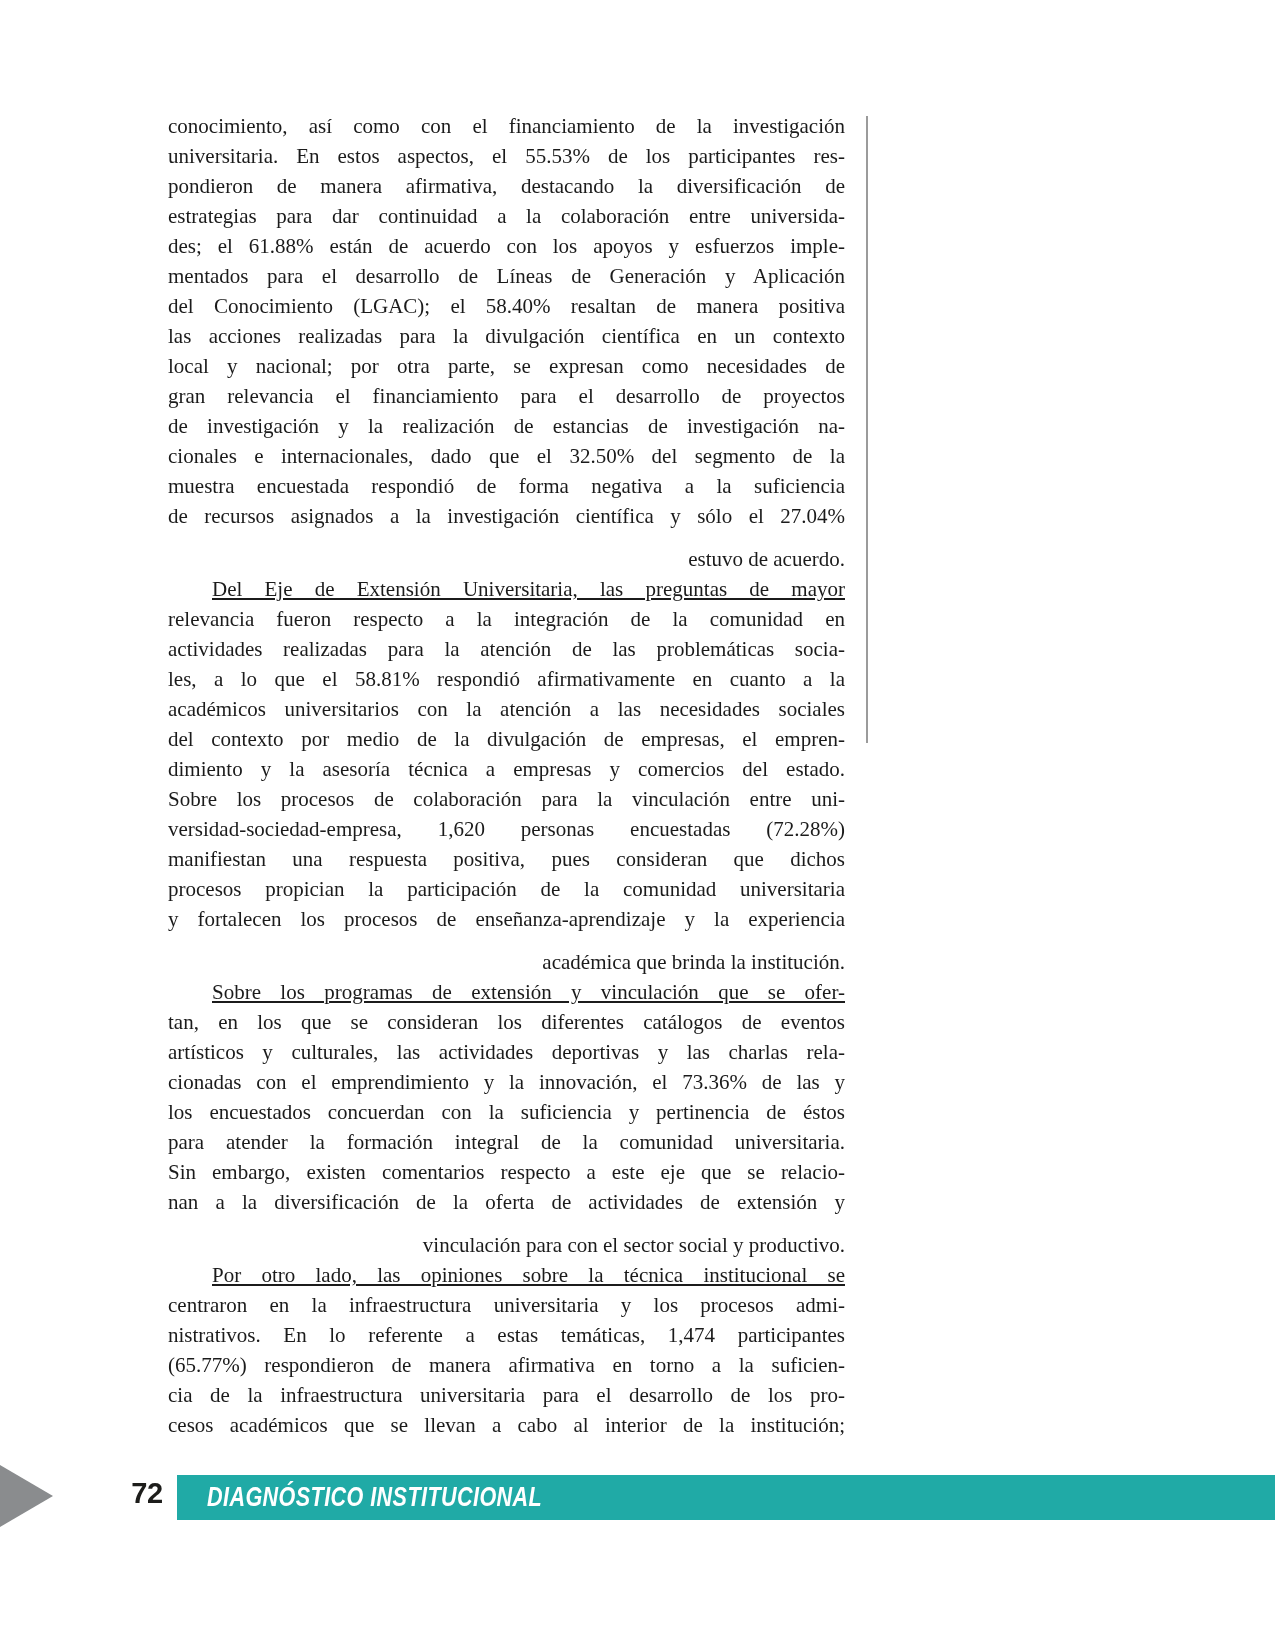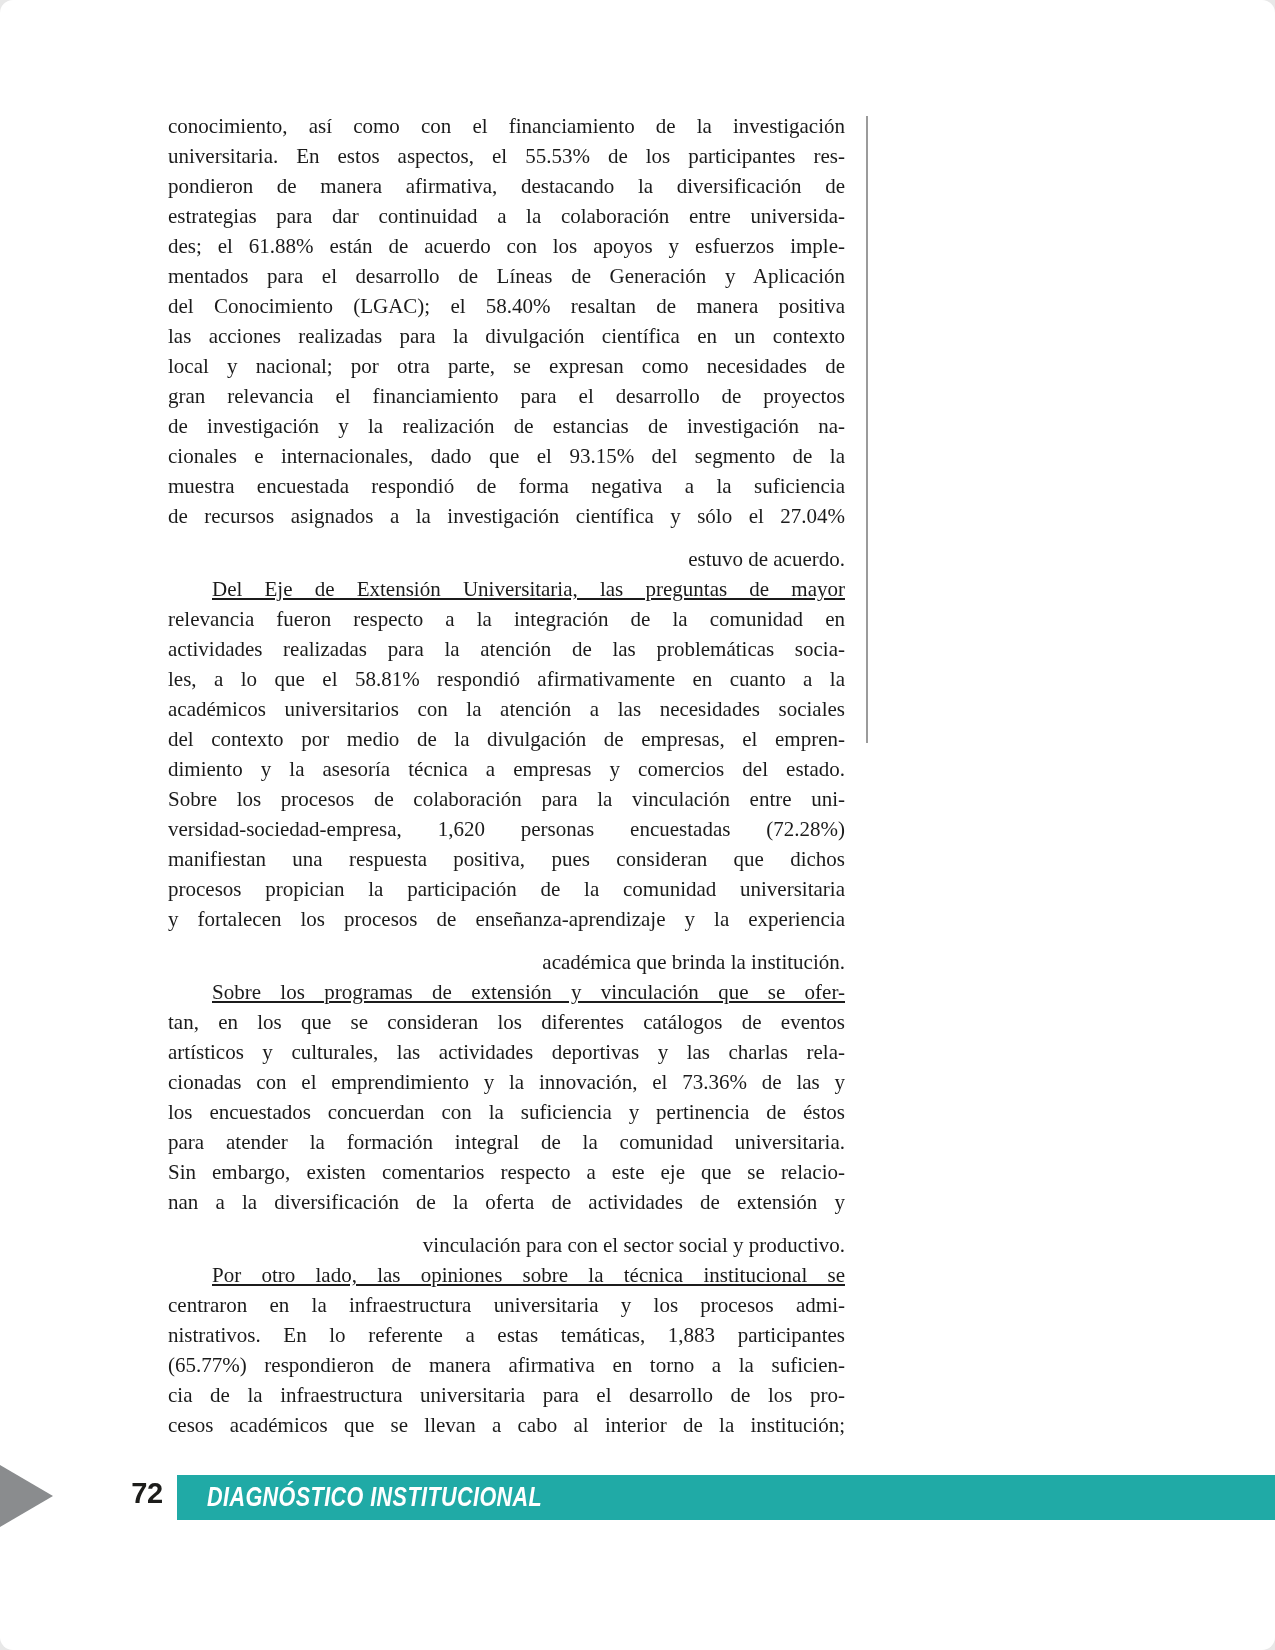--- a/index.html
+++ b/index.html
@@ -5,21 +5,20 @@
 <style>
   html,body{margin:0;padding:0;background:#e8e8e8;}
   .page{
     position:relative;
     width:1275px;height:1650px;
     margin:0 auto;
     background:#ffffff;
     overflow:hidden;
     font-family:"Liberation Serif", serif;
     color:var(--text,#1b1b1b);
-    border-radius:13px;
   }
   
   .body-text{
     position:absolute;
     left:168px;top:111px;width:677px;
   }
   .line{
     height:30px;
     line-height:30px;
     font-size:21px;
@@ -94,21 +93,21 @@
       <div class="line">universitaria. En estos aspectos, el 55.53% de los participantes res-</div>
       <div class="line">pondieron de manera afirmativa, destacando la diversificación de</div>
       <div class="line">estrategias para dar continuidad a la colaboración entre universida-</div>
       <div class="line">des; el 61.88% están de acuerdo con los apoyos y esfuerzos imple-</div>
       <div class="line">mentados para el desarrollo de Líneas de Generación y Aplicación</div>
       <div class="line">del Conocimiento (LGAC); el 58.40% resaltan de manera positiva</div>
       <div class="line">las acciones realizadas para la divulgación científica en un contexto</div>
       <div class="line">local y nacional; por otra parte, se expresan como necesidades de</div>
       <div class="line">gran relevancia el financiamiento para el desarrollo de proyectos</div>
       <div class="line">de investigación y la realización de estancias de investigación na-</div>
-      <div class="line">cionales e internacionales, dado que el 93.15% del segmento de la</div>
+      <div class="line">cionales e internacionales, dado que el 32.50% del segmento de la</div>
       <div class="line">muestra encuestada respondió de forma negativa a la suficiencia</div>
       <div class="line">de recursos asignados a la investigación científica y sólo el 27.04%</div>
       <div class="line end">estuvo de acuerdo.</div>
       <div class="line indent">Del Eje de Extensión Universitaria, las preguntas de mayor</div>
       <div class="line">relevancia fueron respecto a la integración de la comunidad en</div>
       <div class="line">actividades realizadas para la atención de las problemáticas socia-</div>
       <div class="line">les, a lo que el 58.81% respondió afirmativamente en cuanto a la</div>
       <div class="line">académicos universitarios con la atención a las necesidades sociales</div>
       <div class="line">del contexto por medio de la divulgación de empresas, el empren-</div>
       <div class="line">dimiento y la asesoría técnica a empresas y comercios del estado.</div>
@@ -122,21 +121,21 @@
       <div class="line">tan, en los que se consideran los diferentes catálogos de eventos</div>
       <div class="line">artísticos y culturales, las actividades deportivas y las charlas rela-</div>
       <div class="line">cionadas con el emprendimiento y la innovación, el 73.36% de las y</div>
       <div class="line">los encuestados concuerdan con la suficiencia y pertinencia de éstos</div>
       <div class="line">para atender la formación integral de la comunidad universitaria.</div>
       <div class="line">Sin embargo, existen comentarios respecto a este eje que se relacio-</div>
       <div class="line">nan a la diversificación de la oferta de actividades de extensión y</div>
       <div class="line end">vinculación para con el sector social y productivo.</div>
       <div class="line indent">Por otro lado, las opiniones sobre la técnica institucional se</div>
       <div class="line">centraron en la infraestructura universitaria y los procesos admi-</div>
-      <div class="line">nistrativos. En lo referente a estas temáticas, 1,883 participantes</div>
+      <div class="line">nistrativos. En lo referente a estas temáticas, 1,474 participantes</div>
       <div class="line">(65.77%) respondieron de manera afirmativa en torno a la suficien-</div>
       <div class="line">cia de la infraestructura universitaria para el desarrollo de los pro-</div>
       <div class="line">cesos académicos que se llevan a cabo al interior de la institución;</div>
     </main>
 
   <div class="margin-rule"></div>
 
   <footer>
     <div class="arrow"></div>
     <div class="page-number">72</div>

